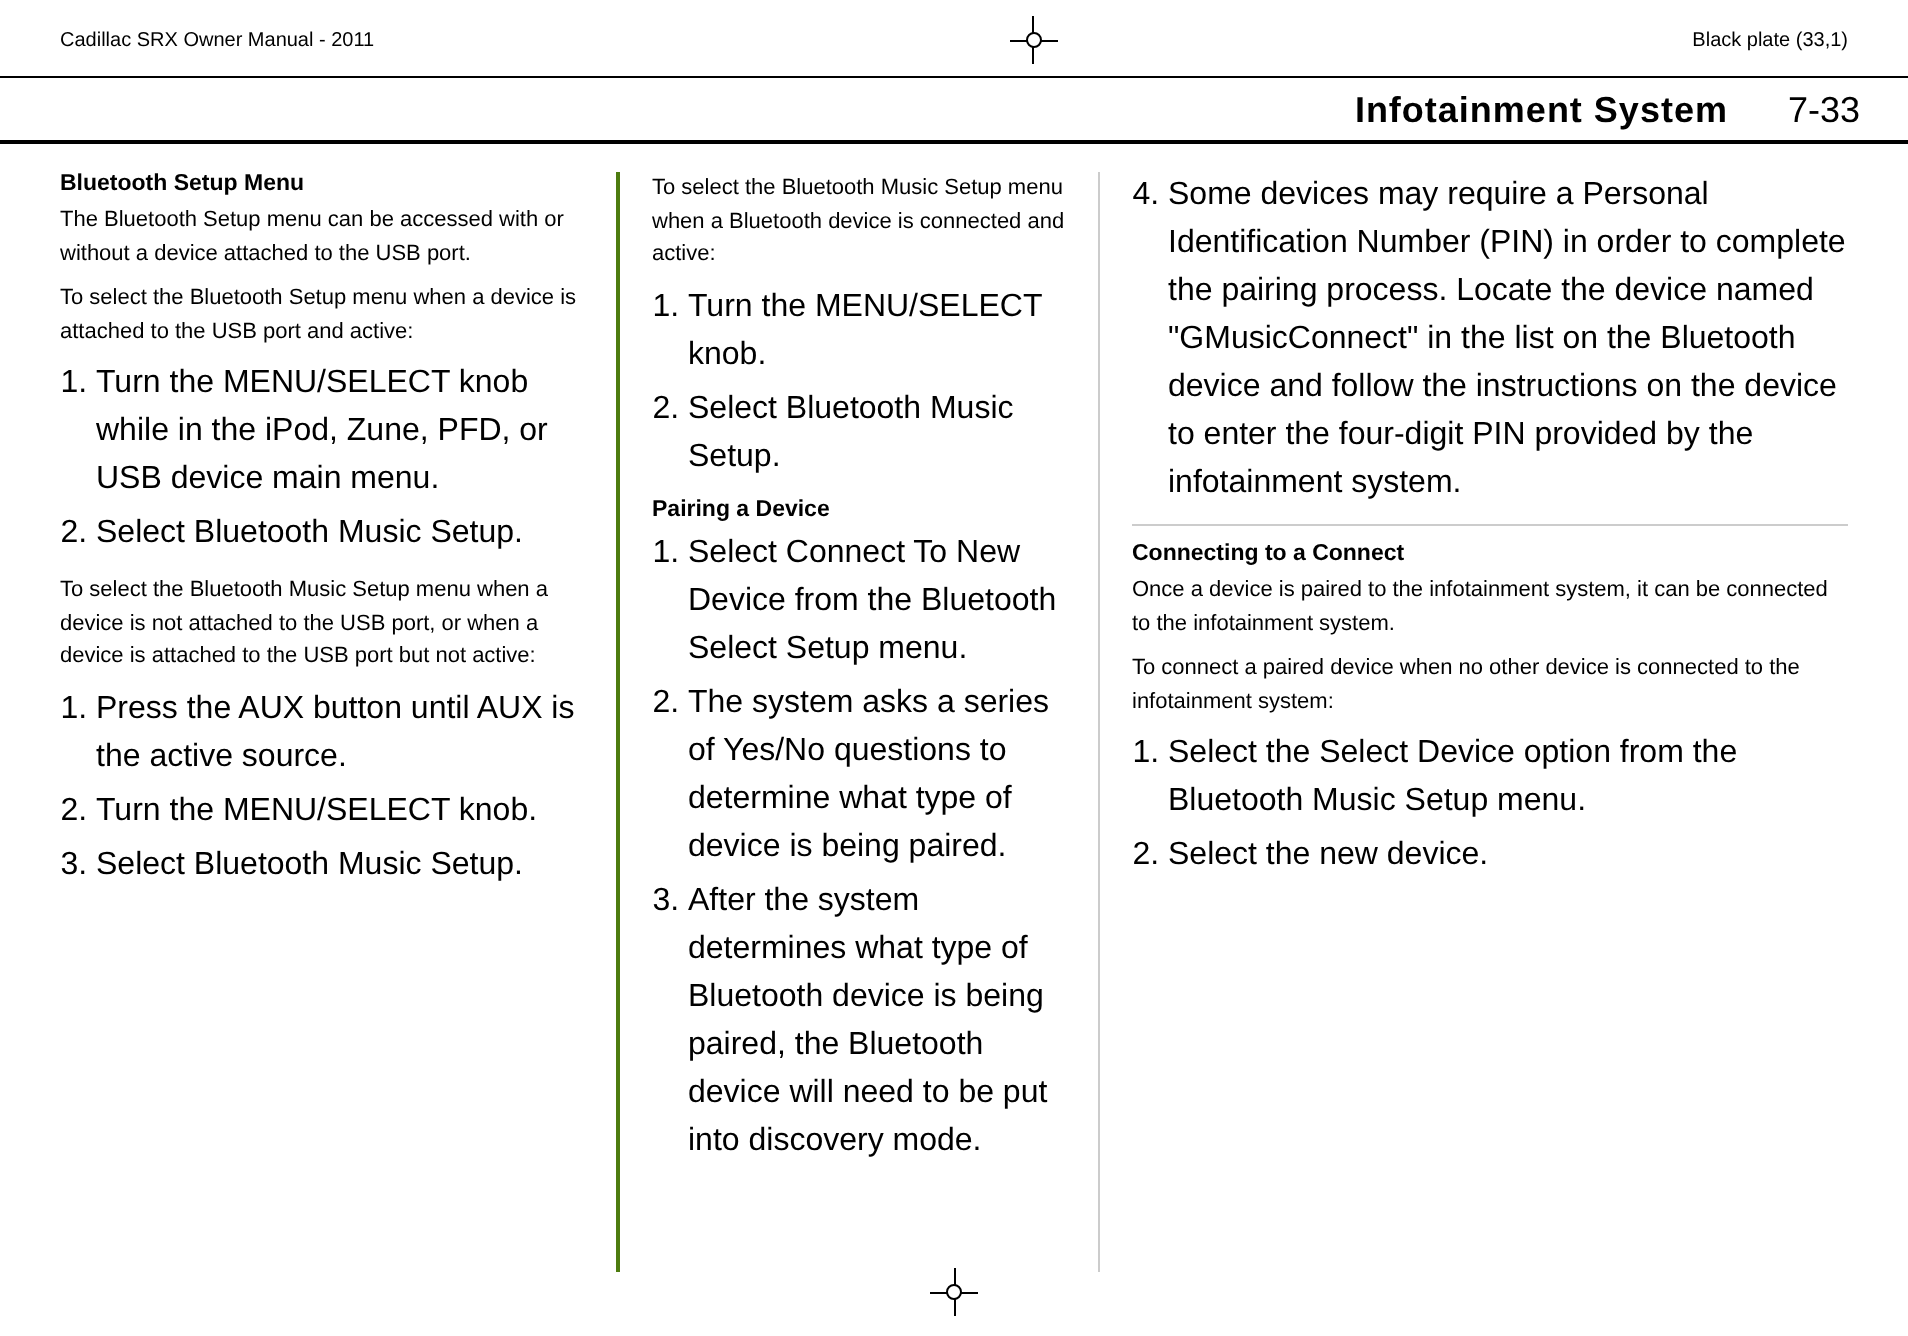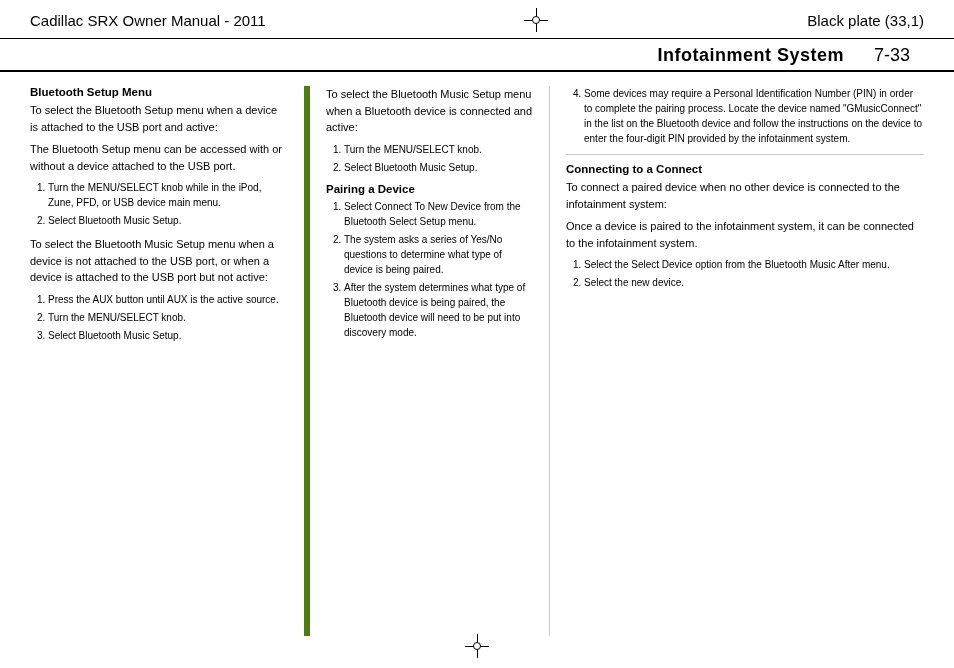--- a/index.html
+++ b/index.html
@@ -21,21 +21,21 @@
     
     .header {
       display: flex;
       justify-content: space-between;
       align-items: center;
       padding: 8px 30px 6px 30px;
       border-bottom: 1px solid #000;
       font-size: 10px;
     }
     .header-left, .header-right {
-      font-size: 15px;
+      font-size: 10px;
     }
     .header-center {
       display: flex;
       flex-direction: column;
       align-items: center;
       gap: 2px;
     }
     .crosshair {
       width: 24px;
       height: 24px;
@@ -64,21 +64,21 @@
       border: 1px solid #000;
       border-radius: 50%;
       background: #fff;
       z-index: 1;
     }
     
     .title-bar {
       display: flex;
       justify-content: flex-end;
       align-items: center;
-      padding: 6px 44px 4px 30px;
+      padding: 6px 24px 4px 30px;
       border-bottom: 2px solid #000;
     }
     .page-title {
       font-size: 18px;
       font-weight: bold;
       letter-spacing: 0.5px;
     }
     .page-number {
       font-size: 18px;
       font-weight: normal;
@@ -89,21 +89,21 @@
       display: flex;
       flex-direction: row;
       padding: 14px 30px 14px 30px;
       height: calc(668px - 90px);
       gap: 0;
     }
     
     .col-left {
       width: 280px;
       padding-right: 18px;
-      border-right: 6px solid #4d7c0f;
+      border-right: 2px solid #4d7c0f;
       flex-shrink: 0;
     }
     
     .col-middle {
       width: 240px;
       padding: 0 16px;
       border-right: 1px solid #ccc;
       flex-shrink: 0;
     }
     
@@ -119,21 +119,21 @@
     p {
       font-size: 11px;
       line-height: 1.5;
       margin-bottom: 6px;
     }
     ol {
       padding-left: 18px;
       margin-bottom: 8px;
     }
     ol li {
-      font-size: 10px;
+      font-size: 16px;
       line-height: 1.5;
       margin-bottom: 3px;
     }
     .divider-h {
       border: none;
       border-top: 1px solid #ccc;
       margin: 8px 0;
     }
     
     .footer {
@@ -160,22 +160,22 @@
 
   <div class="title-bar">
     <span class="page-title">Infotainment System</span>
     <span class="page-number">7-33</span>
   </div>
 
   <div class="content">
 
     <div class="col-left">
       <h3>Bluetooth Setup Menu</h3>
+      <p>The Bluetooth Setup menu can be accessed with or without a device attached to the USB port.</p>
       <p>To select the Bluetooth Setup menu when a device is attached to the USB port and active:</p>
-      <p>The Bluetooth Setup menu can be accessed with or without a device attached to the USB port.</p>
       <ol>
         <li>Turn the MENU/SELECT knob while in the iPod, Zune, PFD, or USB device main menu.</li>
         <li>Select Bluetooth Music Setup.</li>
       </ol>
       <p>To select the Bluetooth Music Setup menu when a device is not attached to the USB port, or when a device is attached to the USB port but not active:</p>
       <ol>
         <li>Press the AUX button until AUX is the active source.</li>
         <li>Turn the MENU/SELECT knob.</li>
         <li>Select Bluetooth Music Setup.</li>
       </ol>
@@ -194,24 +194,24 @@
         <li>After the system determines what type of Bluetooth device is being paired, the Bluetooth device will need to be put into discovery mode.</li>
       </ol>
     </div>
 
     <div class="col-right">
       <ol start="4">
         <li>Some devices may require a Personal Identification Number (PIN) in order to complete the pairing process. Locate the device named "GMusicConnect" in the list on the Bluetooth device and follow the instructions on the device to enter the four-digit PIN provided by the infotainment system.</li>
       </ol>
       <hr class="divider-h">
       <h3>Connecting to a Connect</h3>
+      <p>Once a device is paired to the infotainment system, it can be connected to the infotainment system.</p>
       <p>To connect a paired device when no other device is connected to the infotainment system:</p>
-      <p>Once a device is paired to the infotainment system, it can be connected to the infotainment system.</p>
-      <ol>
-        <li>Select the Select Device option from the Bluetooth Music After menu.</li>
+      <ol>
+        <li>Select the Select Device option from the Bluetooth Music Setup menu.</li>
         <li>Select the new device.</li>
       </ol>
     </div>
 
   </div>
 
   <div class="footer">
     <div class="crosshair">
       <div class="crosshair-circle"></div>
     </div>

